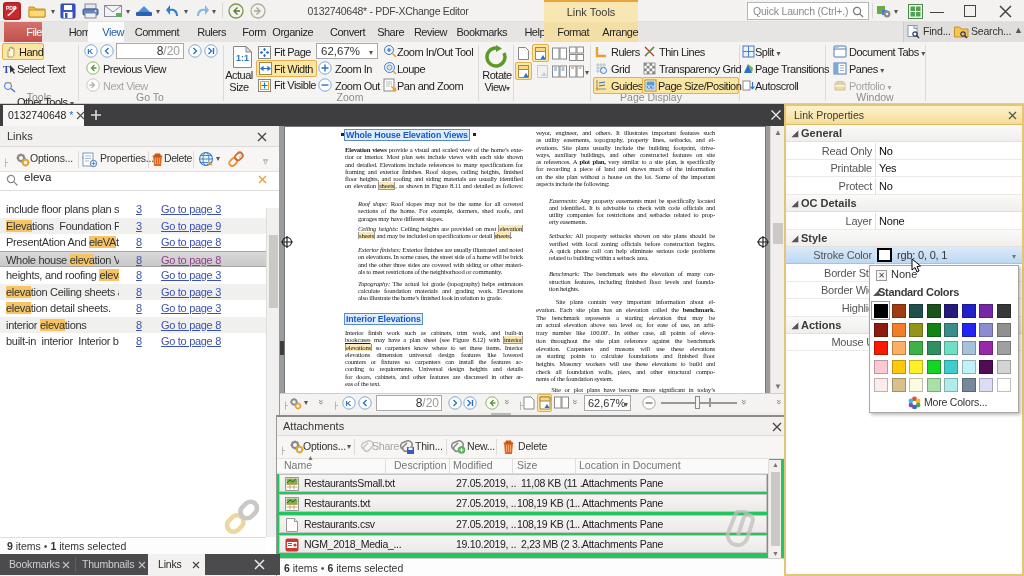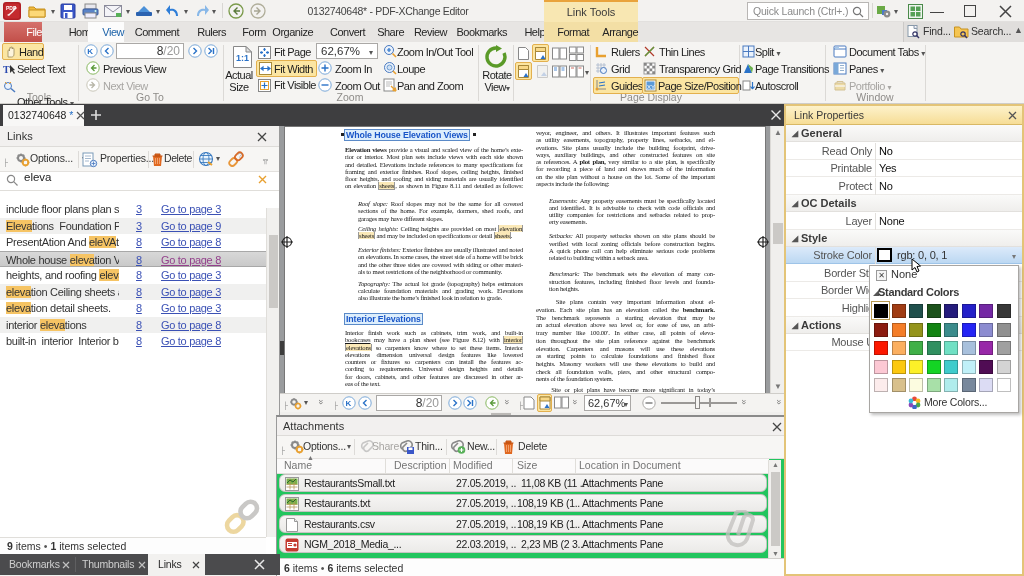--- a/index.html
+++ b/index.html
@@ -56,21 +56,21 @@
 .h1 { position:absolute; font-family:"Liberation Sans", sans-serif; font-weight:bold; font-size:8.8px; letter-spacing:-0.1px; color:#1a56c8; background:#ddeefc; border:1px solid #5a8ac8; white-space:nowrap; padding:0 1px; }
 .bx { border:1px solid #999; background:#fbe9b8; }
 .ln { position:absolute; right:0; text-align:justify; text-align-last:justify; white-space:normal; height:7.25px; overflow:hidden; }
 .ln.e { text-align-last:left; }
 .ul { text-decoration:underline; }
 
 #attach { position:absolute; top:415px; left:276px; width:508px; height:161px; background:#22c55e; border-top:2px solid #8a8a8a; border-left:1px solid #9a9a9a; }
 #at-head { position:absolute; top:0; left:0; width:507px; height:19px; background:#f2f0ef; border-bottom:1px solid #dddbd8; font-size:11px; line-height:19px; padding-left:6px; color:#333; }
 #at-tools { position:absolute; top:19px; left:0; width:507px; height:23px; background:#f7f6f4; border-bottom:1px solid #e3e1de; }
 #at-thead { position:absolute; top:42px; left:0; width:492px; height:15px; background:#fbfafa; border-bottom:1px solid #e0deda; color:#757575; font-size:10.5px; }
-.arow { position:absolute; left:2px; width:488px; height:18px; background:linear-gradient(#f6f5f4,#ebeae8); border:1px solid #c6c4c2; border-radius:6px; font-size:10.5px; letter-spacing:-0.3px; line-height:17px; color:#222; }
+.arow { position:absolute; left:2px; width:488px; height:18px; background:linear-gradient(#f6f5f4,#ebeae8); border:1px solid #c6c4c2; border-radius:0; font-size:10.5px; letter-spacing:-0.3px; line-height:17px; color:#222; }
 #at-status { position:absolute; top:141px; left:0; width:507px; height:20px; background:#fdfdfd; border-top:1px solid #d0cecb; font-size:10.5px; line-height:19px; padding-left:7px; }
 
 #rightpanel { position:absolute; top:104px; left:784px; width:240px; height:472px; background:#fff; border:2px solid #e3c478; }
 #rp-title { position:absolute; top:0; left:0; width:236px; height:19px; background:linear-gradient(#fdf2cb,#f6dd96); border-bottom:1px solid #d8b865; font-size:10.5px; line-height:19px; padding-left:8px; color:#3a3a3a; }
 .rp-sec { position:absolute; left:0; width:236px; height:17px; background:linear-gradient(#fafaf9,#efeeec); border-bottom:1px solid #e2e0dd; font-weight:bold; font-size:11px; line-height:17px; color:#3a3a3a; padding-left:15px; }
 .rp-row { position:absolute; left:0; width:236px; height:17px; border-bottom:1px solid #eceae7; font-size:11px; letter-spacing:-0.2px; line-height:16px; }
 .rp-lab { position:absolute; left:0; width:86px; text-align:right; color:#555; }
 .rp-val { position:absolute; left:93px; color:#111; }
 .rp-row i.dv { position:absolute; left:89px; top:0; width:1px; height:17px; background:#e2e0dd; }
 #popup { position:absolute; top:158.5px; left:83px; width:150px; height:148px; background:#fff; border:1px solid #a8a6a3; box-shadow:2px 2px 3px rgba(0,0,0,0.25); }
@@ -780,21 +780,21 @@
       <span class="abs" style="left:302px">Attachments Pane</span>
     </div>
     <div class="arow" style="top:117.9px">
       <svg class="abs" style="top:2px;left:5px" width="14" height="14">
           <rect x="0.5" y="0.5" width="13" height="13" rx="2" fill="#c43a30"></rect>
           <rect x="2" y="4" width="10" height="6" fill="#fff"></rect>
           <path d="M3 5.5 h4 M3 7.5 h4" stroke="#c43a30"></path>
           <circle cx="10" cy="7" r="1.6" fill="#c43a30"></circle>
         </svg>
       <span class="abs" style="left:24px">NGM_2018_Media_...</span>
-      <span class="abs" style="left:176px">22.03.2019, ..</span>
+      <span class="abs" style="left:176px">19.10.2019, ..</span>
       <span class="abs" style="left:241px">2,23 MB (2 3..</span>
       <span class="abs" style="left:302px">Attachments Pane</span>
     </div>
     <svg class="abs" style="top:93px;left:446px" width="38" height="52" opacity=".75">
         <path d="M25 6 a7 7 0 0 0 -12 -3 l-8 20 a10 10 0 0 0 19 6 l6 -19 a5 5 0 0 0 -9 -3 l-6 18" fill="none" stroke="#c2c0be" stroke-width="4"></path>
       </svg>
     <div class="abs" style="top:43px;left:491px;width:13px;height:98px;background:#f1f0ee;border-left:1px solid #e0deda">
       <div class="abs" style="top:1px;left:3px;font-size:7px;color:#777">▲</div>
       <div class="abs" style="top:12px;left:2px;width:9px;height:74px;background:#cbc9c6"></div>
       <div class="abs" style="bottom:1px;left:3px;font-size:7px;color:#777">▼</div>

